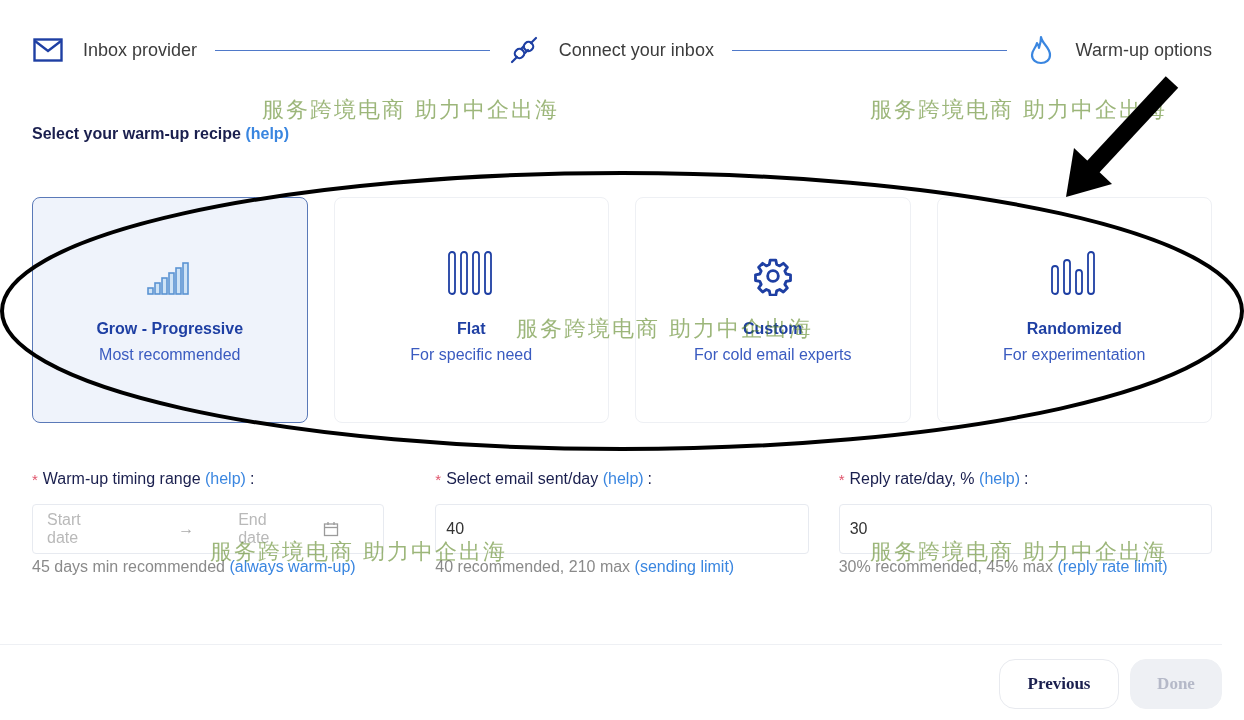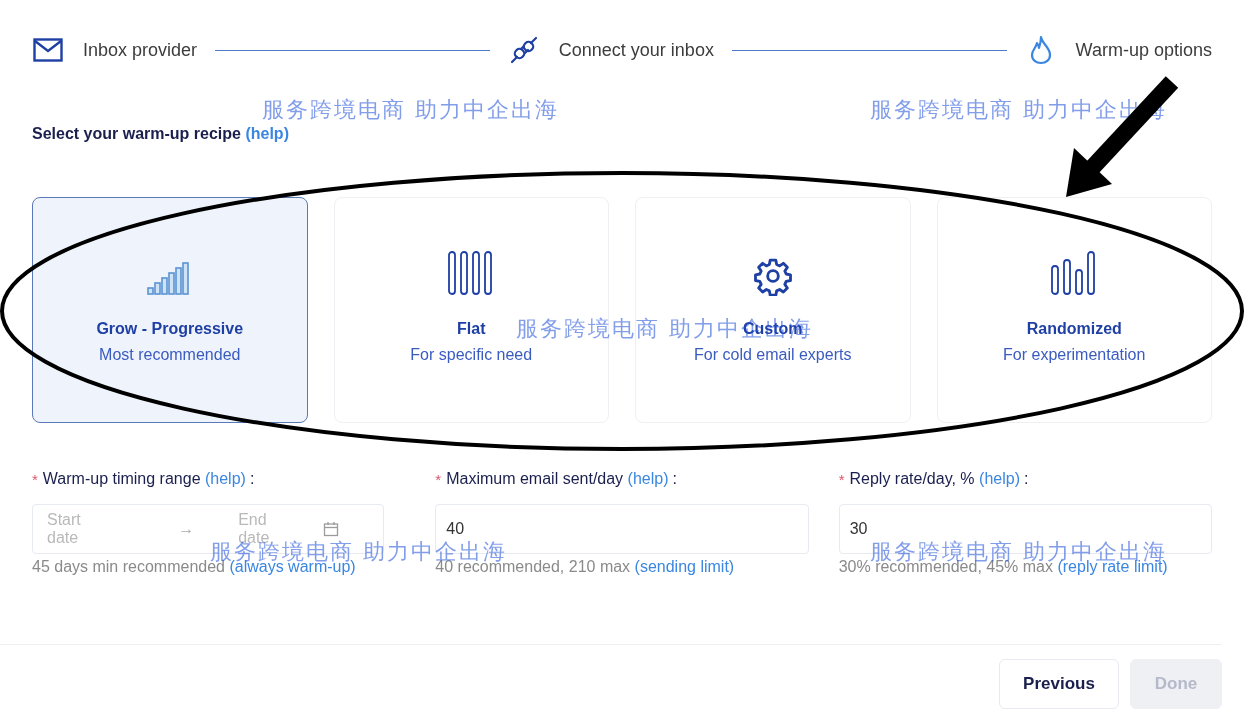--- a/index.html
+++ b/index.html
@@ -36,27 +36,27 @@
   .input .ph { color: #b9b9b9; }
   .input .arrow { color: #a9a9a9; margin: 0 12px 0 42px; }
   .input .cal { margin-left: auto; margin-right: 30px; color: #9b9b9b; display: flex; }
   .input.date { width: 352px; }
   .input.num { padding-left: 10px; }
   .hint { margin-top: 4px; font-size: 16px; color: #8a8a8a; white-space: nowrap; }
   .hint .help-link { color: #3a86e0; }
 
   
   .footer-divider { position: absolute; top: 644px; left: 0; right: 22px; height: 1px; background: #eef0f4; }
-  .btn { position: absolute; top: 659px; height: 50px; border-radius: 6px; font-size: 17px; font-weight: bold; display: flex; align-items: center; justify-content: center; cursor: pointer; font-family: Liberation Sans, sans-serif; }
+  .btn { position: absolute; top: 659px; height: 50px; border-radius: 16px; font-size: 17px; font-weight: bold; display: flex; align-items: center; justify-content: center; cursor: pointer; font-family: Liberation Serif, serif; }
   .btn-prev { left: 999px; width: 120px; background: #ffffff; border: 1px solid #e8eaef; color: #1a1f4e; }
   .btn-done { left: 1130px; width: 92px; background: #eef0f4; border: 1px solid #eef0f4; color: #b5b9c8; cursor: default; }
 
   
   .annot { position: absolute; left: 0; top: 0; pointer-events: none; }
-  .wm-text { position: absolute; font-size: 22px; color: #1d4ed8; opacity: 0.55; letter-spacing: 2px; pointer-events: none; white-space: nowrap; font-family: "DejaVu Sans", sans-serif; }
+  .wm-text { position: absolute; font-size: 22px; color: #4d7c0f; opacity: 0.55; letter-spacing: 2px; pointer-events: none; white-space: nowrap; font-family: "DejaVu Sans", sans-serif; }
 </style>
 </head>
 <body>
 
 <div class="stepper">
   <div class="step">
     <span class="ico">
       <svg width="30" height="24" viewBox="0 0 30 24">
           <rect x="1.5" y="1.5" width="27" height="21" fill="none" stroke="#1e3fa3" stroke-width="2.4"></rect>
           <polyline points="2,3 15,13 28,3" fill="none" stroke="#1e3fa3" stroke-width="2.4"></polyline>
@@ -168,21 +168,21 @@
     </div>
     <div class="hint">
       <span>45 days min recommended</span>
       <span class="help-link">(always warm-up)</span>
     </div>
   </div>
 
   <div class="field">
     <div class="field-label">
       <span class="req">*</span>
-      <span>Maximum email sent/day</span>&nbsp;
+      <span>Select email sent/day</span>&nbsp;
       <span class="help-link">(help)</span>
       <span class="colon">:</span>
     </div>
     <div class="input num">
       <span>40</span>
     </div>
     <div class="hint">
       <span>40 recommended, 210 max</span>
       <span class="help-link">(sending limit)</span>
     </div>

